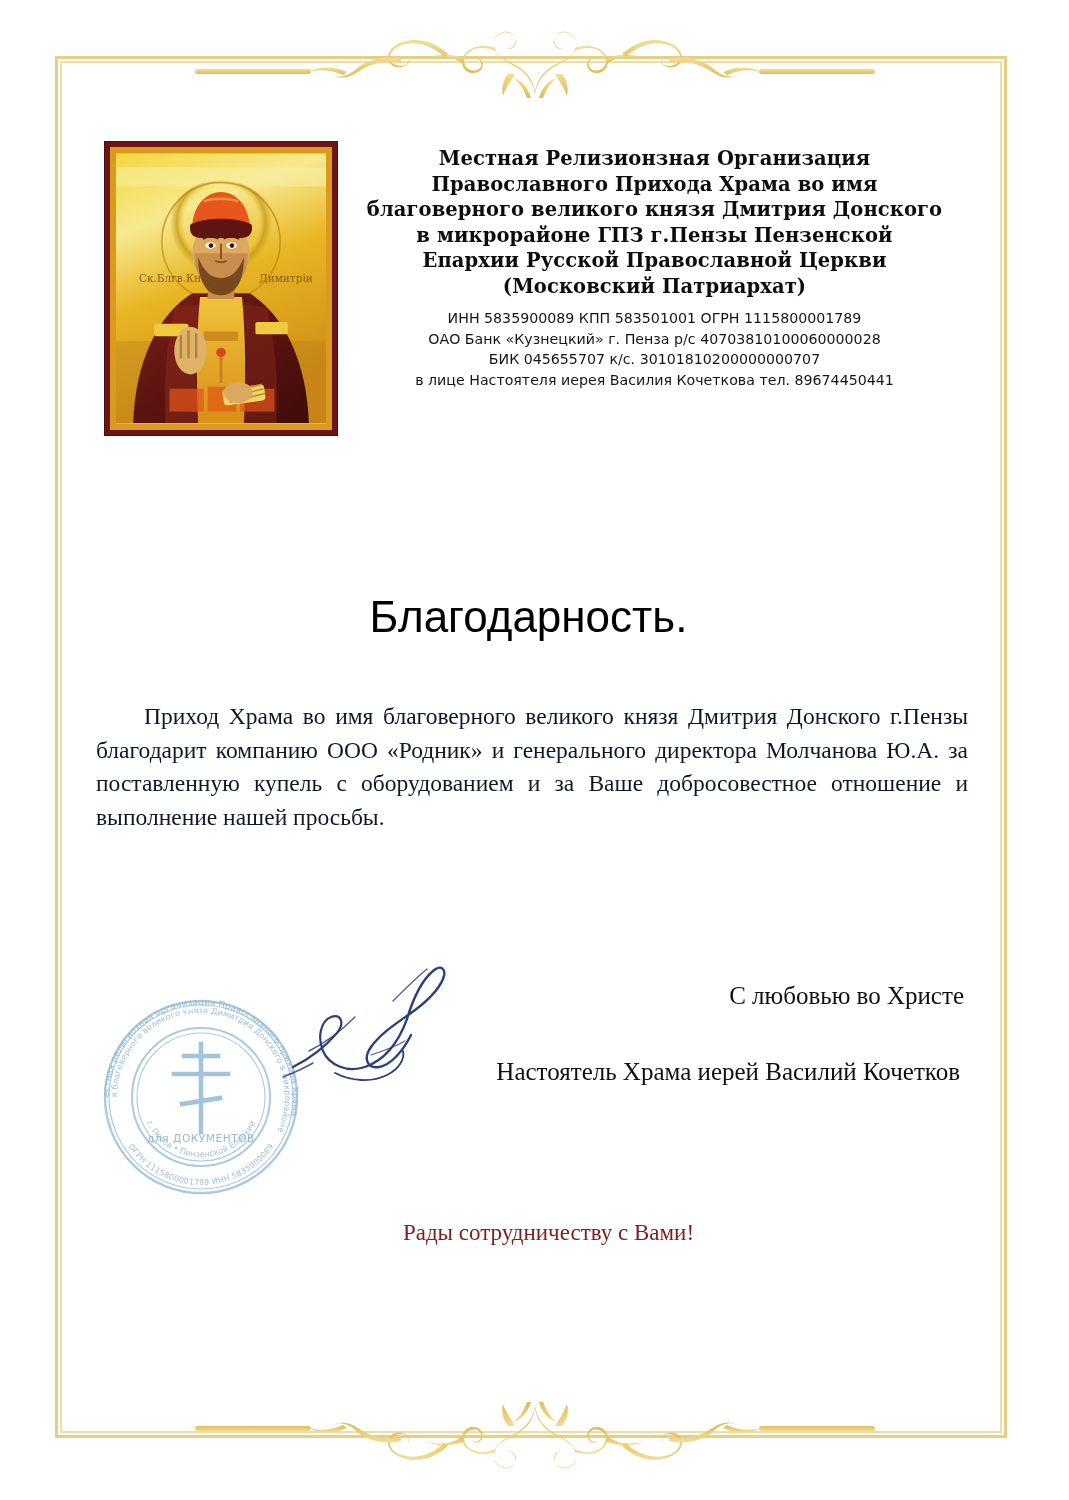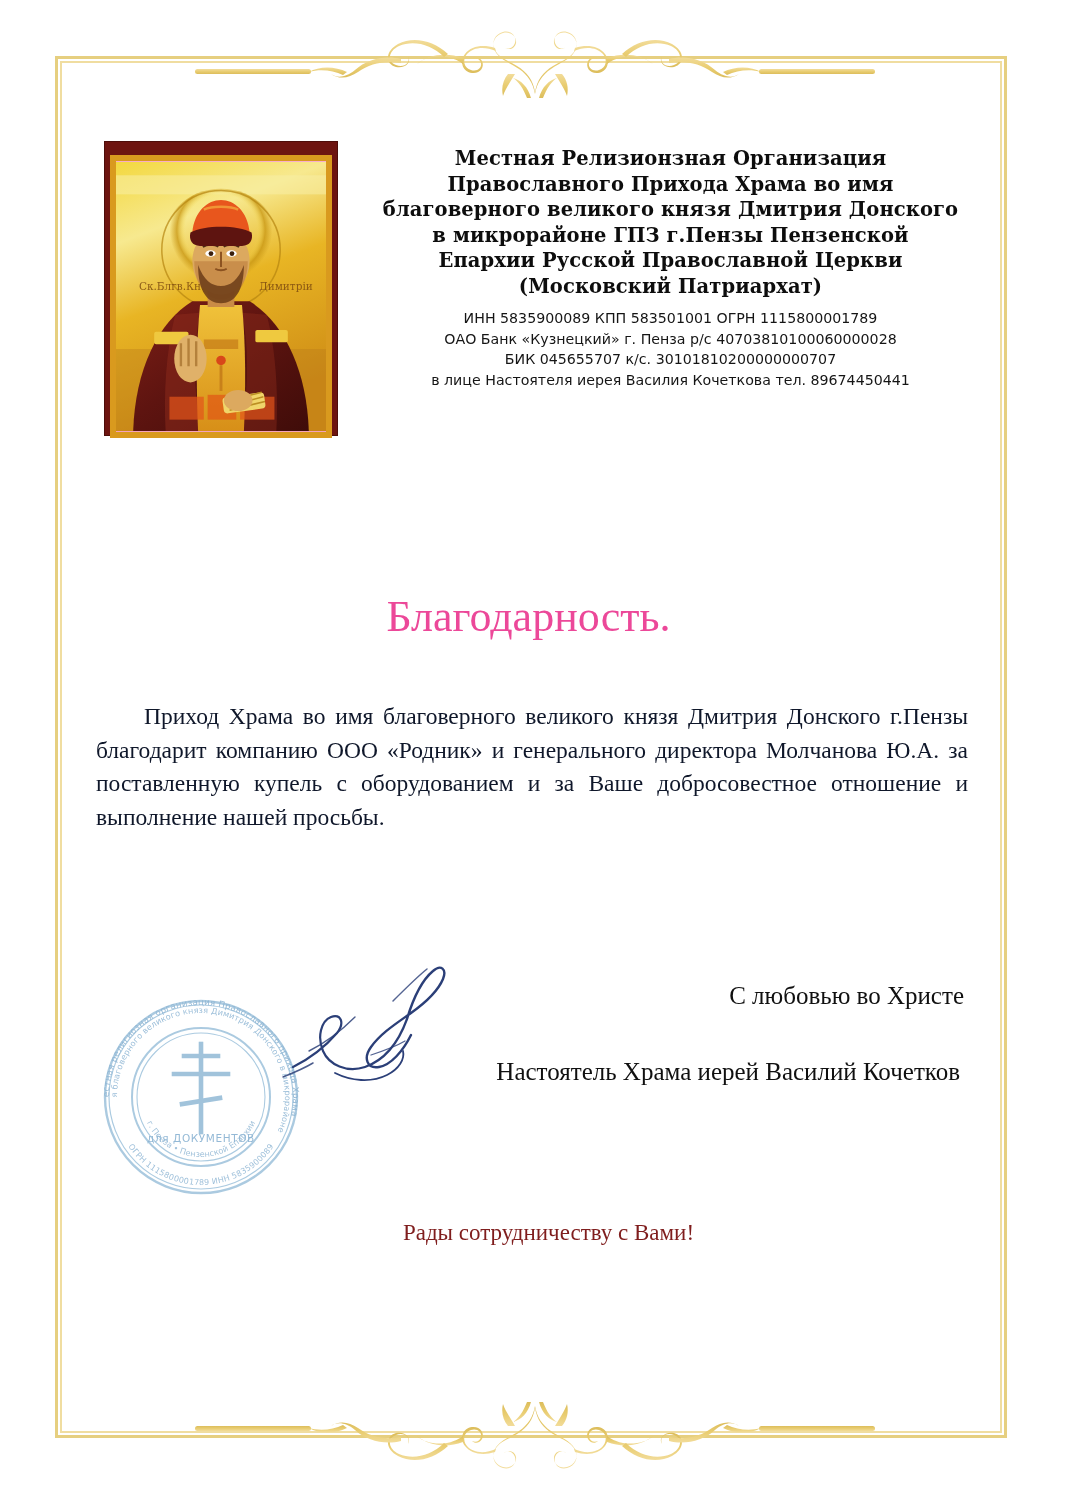--- a/index.html
+++ b/index.html
@@ -67,31 +67,30 @@
     background: #6d1410;
     padding: 5px;
     box-sizing: border-box;
     box-shadow: 0 0 0 1px #4d0d0a;
   }
   #saint-icon .icon-inner {
     position: relative;
     width: 100%;
     height: 100%;
     overflow: hidden;
-    background: #f9a8d4;
+    background: #5eead4;
     box-sizing: border-box;
     border: 6px solid #d99a1e;
-    margin-top: 8px;
   }
   #saint-icon .icon-inner svg { display: block; width: 100%; height: 100%; }
 
   
   #org-block {
     position: absolute;
-    left: 308px;
+    left: 292px;
     top: 18px;
     width: 615px;
     text-align: center;
   }
   #org-name {
     font-family: "DejaVu Serif", "Liberation Serif", serif;
     font-weight: bold;
     font-size: 19.5px;
     line-height: 25.5px;
     letter-spacing: 0.1px;
@@ -107,24 +106,24 @@
     white-space: pre-line;
   }
 
   
   #doc-title {
     position: absolute;
     left: 0;
     right: 12px;
     top: 592px;
     text-align: center;
-    font-family: Liberation Serif, serif;
+    font-family: Liberation Sans, sans-serif;
     font-size: 44px;
     line-height: 50px;
-    color: #ec4899;
+    color: #000000;
   }
 
   #body-paragraph {
     position: absolute;
     left: 96px;
     top: 700px;
     width: 872px;
     font-size: 23.5px;
     line-height: 33.6px;
     text-align: justify;

